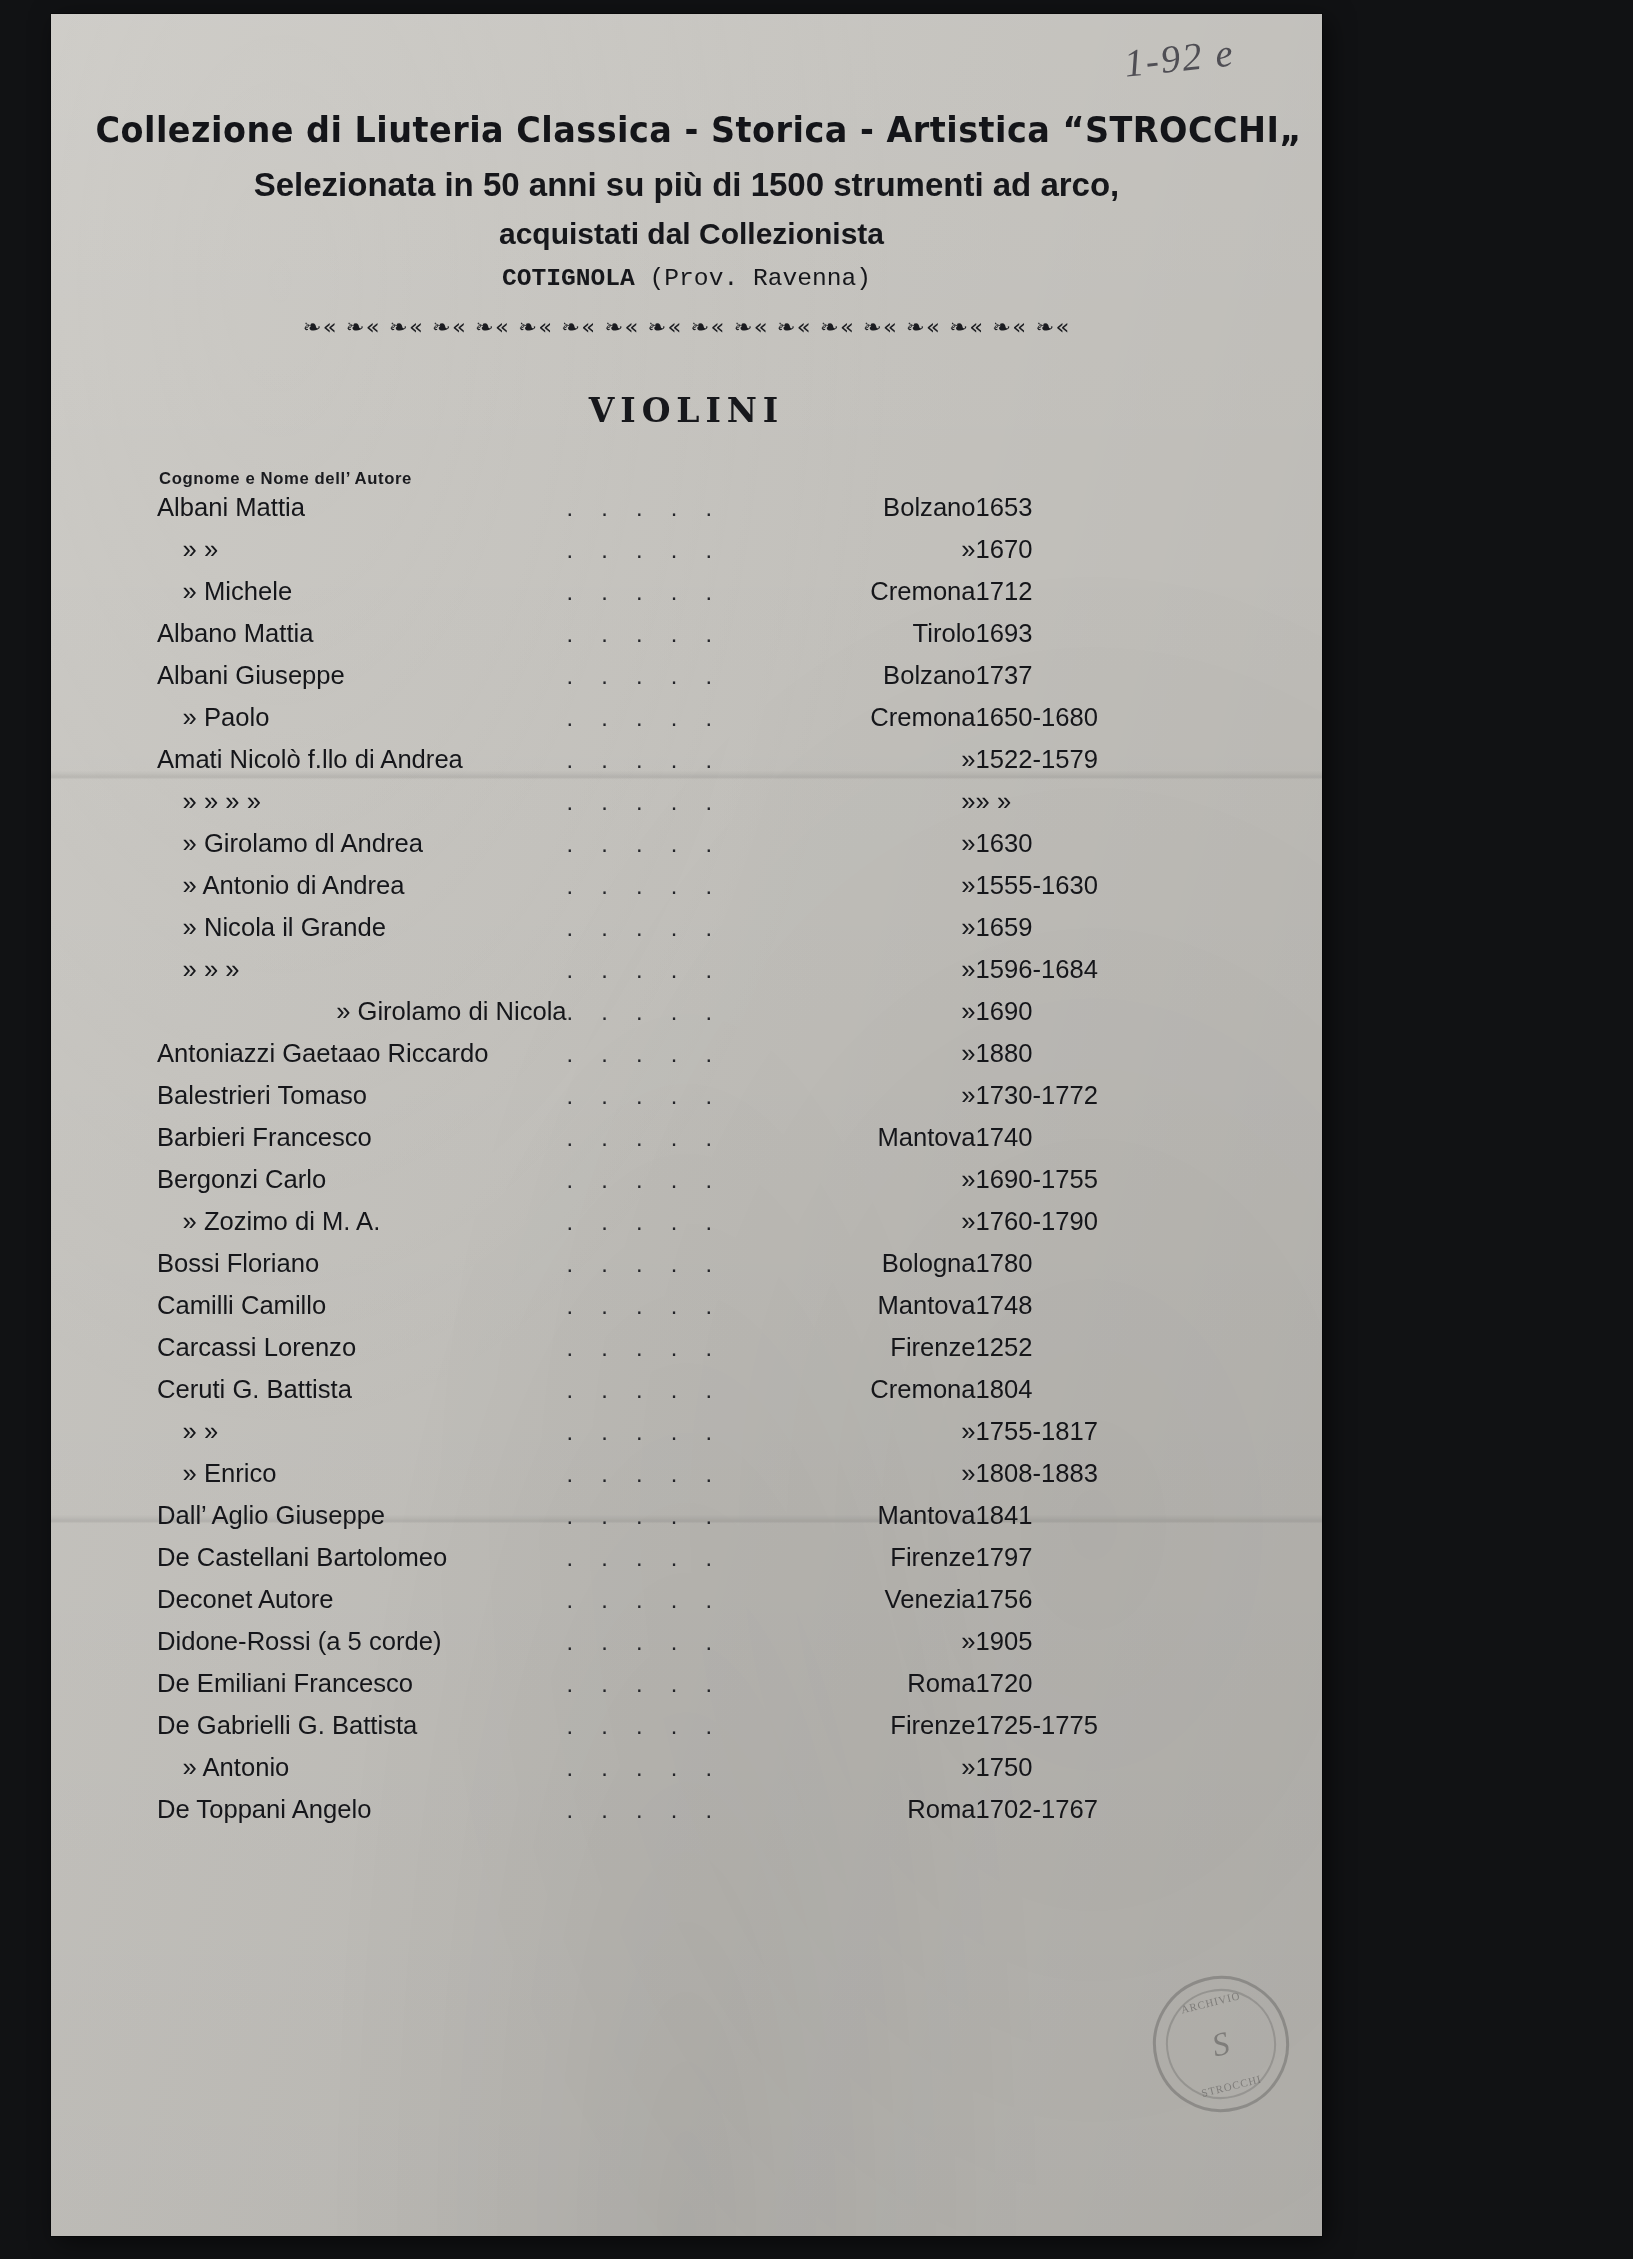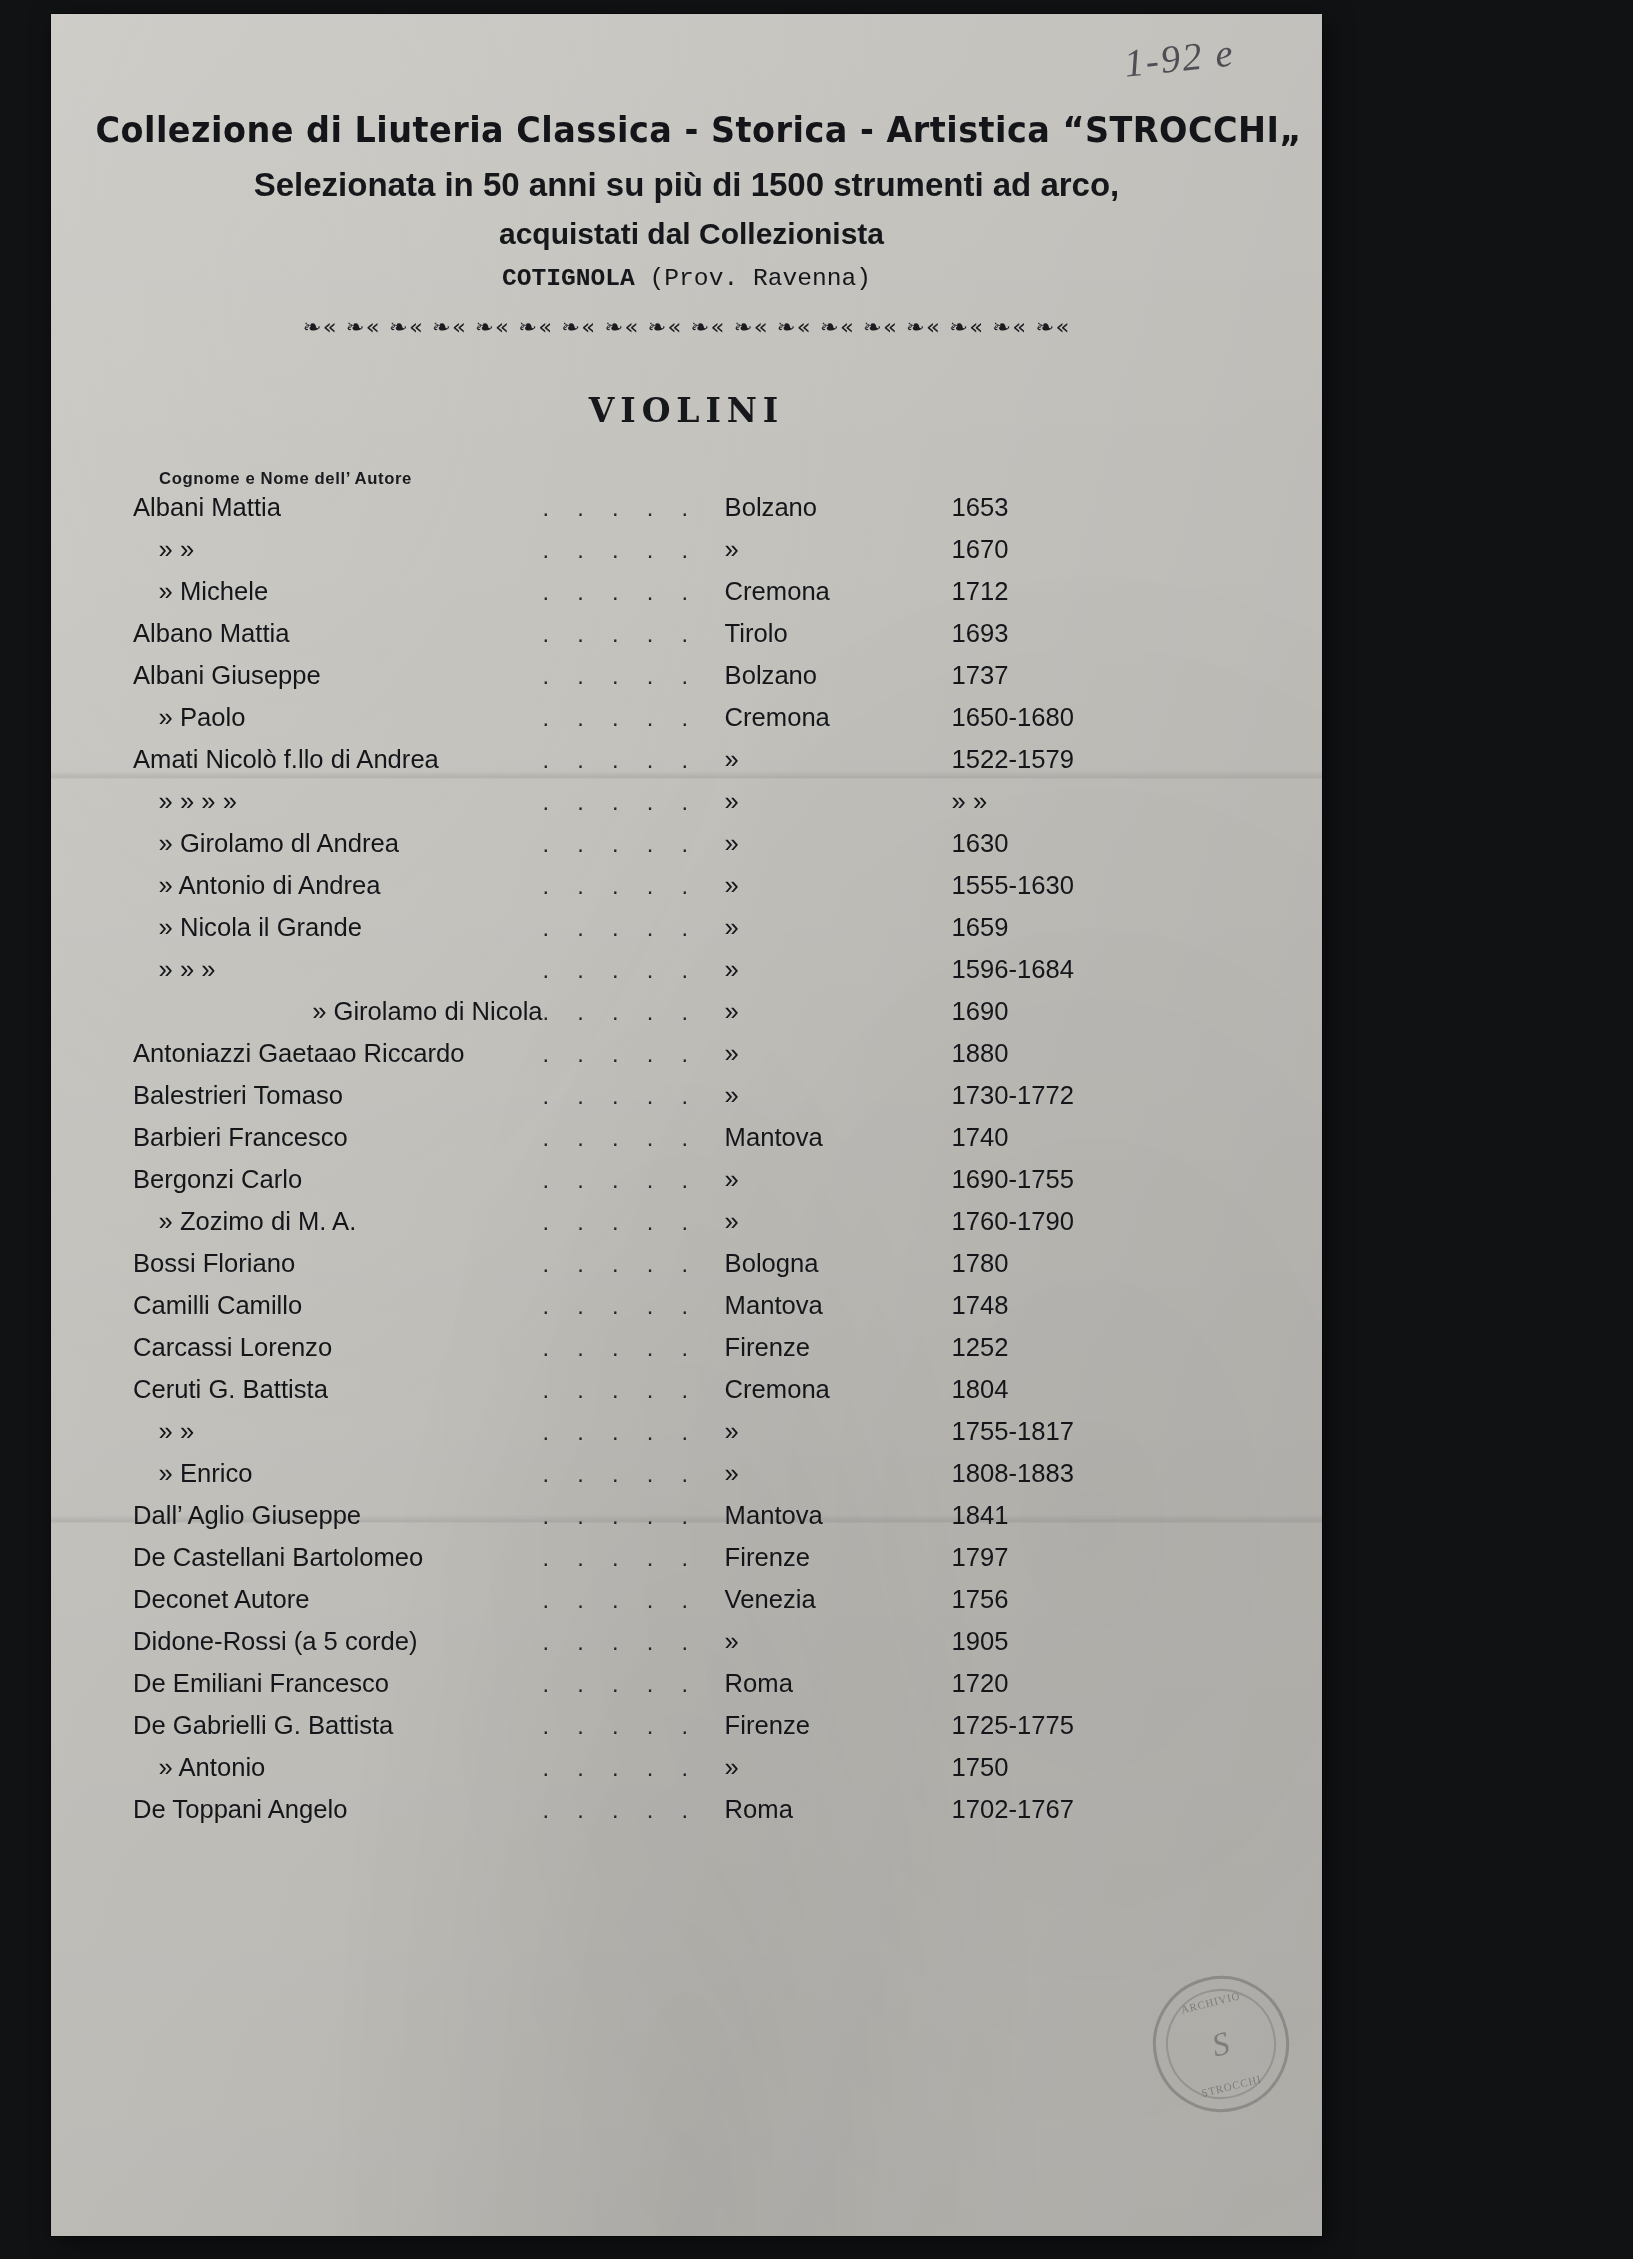--- a/index.html
+++ b/index.html
@@ -150,21 +150,21 @@
   
   .col-head {
     margin: 39px 0 3.9px 108px;
     font-family: "Liberation Sans", sans-serif;
     font-weight: bold;
     font-size: 16.7px;
     letter-spacing: 0.6px;
     color: #1a1b1f;
   }
   table.listing {
-    margin-left: 82px;
+    margin-left: 106px;
     border-collapse: collapse;
     font-family: "Liberation Sans", sans-serif;
     font-size: 25.6px;
     color: #15161a;
   }
   table.listing td {
     padding: 0;
     height: 42px;
     vertical-align: baseline;
     white-space: nowrap;
@@ -176,20 +176,21 @@
   td.c-leader {
     width: 182px;
     letter-spacing: 10.8px;
     color: #24252a;
     font-size: 23.6px;
     overflow: hidden;
   }
   td.c-place {
     width: 227px;
     padding-left: 13.8px;
+    text-align: right;
   }
   td.c-year {
     width: 177px;
     padding-left: 15.8px;
   }
 
   
   #stamp {
     position: absolute;
     right: 33px;

